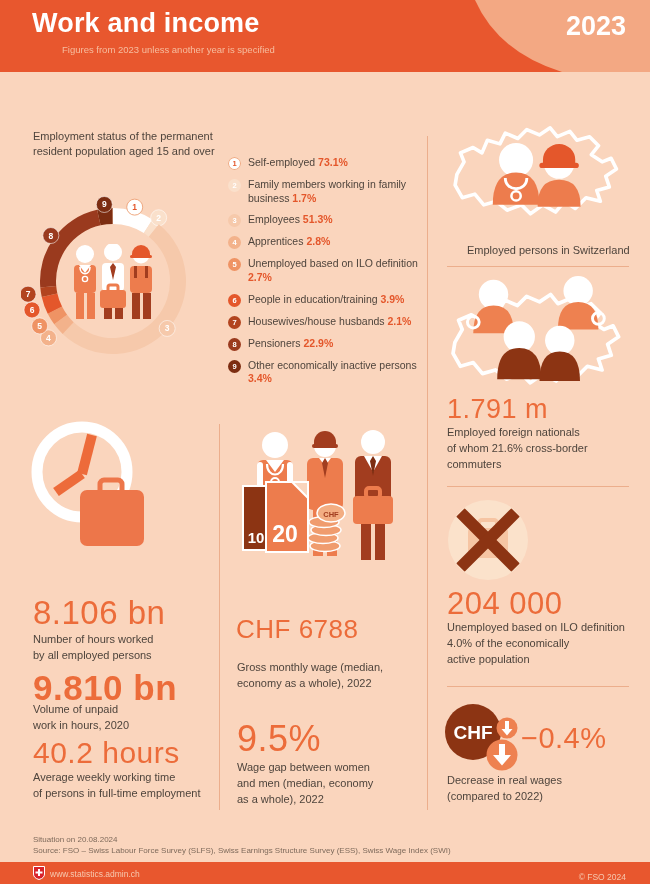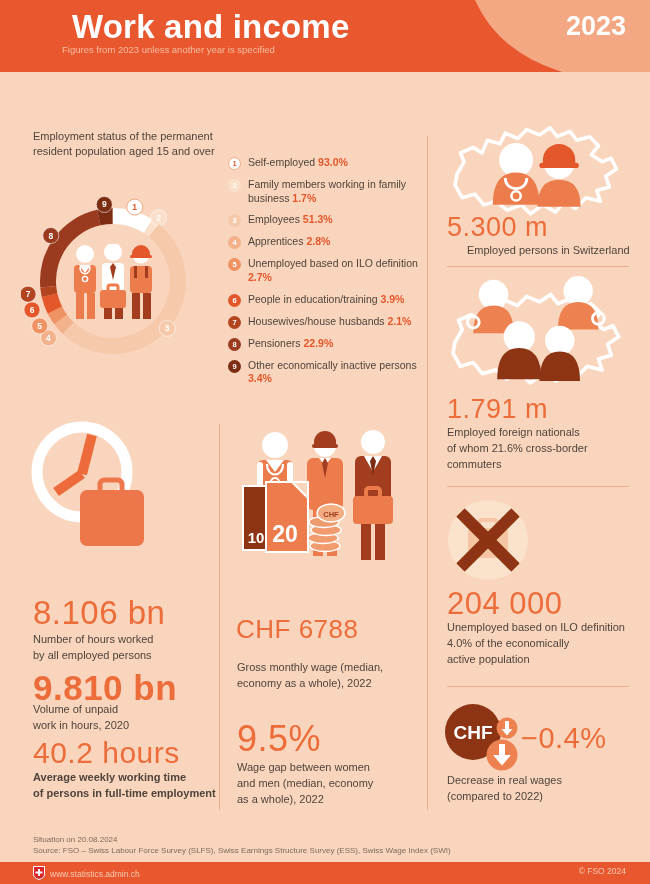--- a/index.html
+++ b/index.html
@@ -2,21 +2,21 @@
 <html><head>
 <meta charset="utf-8">
 <style>
   html,body{margin:0;padding:0;}
   body{font-family:"Liberation Sans", sans-serif;}
   .page{position:relative;width:650px;height:884px;background:#FAD5BD;overflow:hidden;}
 
   
   .header{position:absolute;left:0;top:0;width:650px;height:72px;background:#E8572E;}
   .header-curve{position:absolute;right:0;top:0;width:210px;height:72px;}
-  .header-title{position:absolute;left:32px;top:8px;font-size:33px;font-weight:bold;color:#FFFFFF;letter-spacing:.2px;margin-left:40px;}
+  .header-title{position:absolute;left:32px;top:8px;font-size:27px;font-weight:bold;color:#FFFFFF;letter-spacing:.2px;}
   .header-subtitle{position:absolute;left:33px;top:44px;font-size:9.5px;color:#F6BD9F;padding-left:29px;}
   .header-year{position:absolute;right:24px;top:11px;font-size:27px;font-weight:bold;color:#FFFFFF;text-align:right;}
 
   
   .stat-value{position:absolute;color:#EC6C3A;letter-spacing:.5px;white-space:nowrap;}
   .stat-label{position:absolute;color:#4E443C;font-size:11px;line-height:1.45;white-space:pre-line;}
 
   .chart-title{position:absolute;left:33px;top:129px;width:215px;font-size:11px;line-height:1.4;color:#4E443C;white-space:pre-line;}
 
   
@@ -28,21 +28,21 @@
   .lg-text{font-size:10.5px;line-height:1.3;color:#4E443C;}
   .lg-val{color:#E4572B;font-weight:bold;}
 
   .vdivider{position:absolute;width:1px;background:#ECAE8C;}
   .hdivider{position:absolute;height:1px;background:#ECAE8C;}
 
   
   .foot-note{position:absolute;left:33px;font-size:8px;color:#7E6A5B;white-space:nowrap;}
   .footer-bar{position:absolute;left:0;top:862px;width:650px;height:22px;background:#E8572E;}
   .footer-url{position:absolute;left:50px;top:7px;font-size:8.5px;color:#F6C8AF;}
-  .footer-copy{position:absolute;right:24px;top:4px;font-size:8.5px;color:#F6C8AF;}
+  .footer-copy{position:absolute;right:24px;top:10px;font-size:8.5px;color:#F6C8AF;}
   svg{display:block;}
 </style>
 </head>
 <body>
 
 <div class="page">
 
   <div class="header">
     <svg class="header-curve" viewBox="0 0 210 72" preserveAspectRatio="none">
       <path d="M35,0 Q58,52 122,72 L210,72 L210,0 Z" fill="#F3A883"></path>
@@ -112,21 +112,21 @@
       <rect x="74" y="22" width="3" height="12" fill="#A23D1F"></rect>
       <rect x="85" y="22" width="3" height="12" fill="#A23D1F"></rect>
       <rect x="72" y="49" width="8" height="26" fill="#A23D1F"></rect>
       <rect x="83" y="49" width="8" height="26" fill="#A23D1F"></rect>
     </g>
   </svg>
 
   <div class="legend" id="legend">
       <div class="legend-item">
         <span class="lg-marker first" style="background: rgb(255, 255, 255);">1</span>
-        <span class="lg-text">Self-employed <span class="lg-val">93.0%</span></span>
+        <span class="lg-text">Self-employed <span class="lg-val">73.1%</span></span>
       </div>
       <div class="legend-item">
         <span class="lg-marker" style="background: rgb(250, 224, 203);">2</span>
         <span class="lg-text">Family members working in family business <span class="lg-val">1.7%</span></span>
       </div>
       <div class="legend-item">
         <span class="lg-marker" style="background: rgb(246, 201, 171);">3</span>
         <span class="lg-text">Employees <span class="lg-val">51.3%</span></span>
       </div>
       <div class="legend-item">
@@ -168,21 +168,21 @@
     <rect x="74" y="60" width="22" height="14" rx="4" fill="none" stroke="#ED764A" stroke-width="5"></rect>
     <rect x="54" y="70" width="64" height="56" rx="7" fill="#ED764A"></rect>
   </svg>
   <div class="stat-value" style="left:33px;top:594px;font-size:33px;">8.106 bn</div>
   <div class="stat-label" style="left:33px;top:632px;">Number of hours worked
 by all employed persons</div>
   <div class="stat-value" style="left:33px;top:668px;font-size:35px;font-weight:bold;">9.810 bn</div>
   <div class="stat-label" style="left:33px;top:702px;">Volume of unpaid
 work in hours, 2020</div>
   <div class="stat-value" style="left:33px;top:736px;font-size:30px;">40.2 hours</div>
-  <div class="stat-label" style="left:33px;top:770px;font-weight:bold;">Average weekly working time
+  <div class="stat-label" style="left:33px;top:770px;">Average weekly working time
 of persons in full-time employment</div>
 
   <svg style="position:absolute;left:233px;top:420px;" width="185" height="170" viewBox="0 0 185 170">
     <g>
       <circle cx="42" cy="25" r="13" fill="#FFFFFF"></circle>
       <rect x="24" y="40" width="36" height="50" rx="6" fill="#ED7C4D"></rect>
       <rect x="24" y="42" width="6" height="30" rx="3" fill="#FFFFFF"></rect>
       <rect x="54" y="42" width="6" height="30" rx="3" fill="#FFFFFF"></rect>
       <polygon points="33,40 51,40 42,52" fill="#FFFFFF"></polygon>
       <path d="M34,44 C34,58 50,58 50,44" stroke="#FFFFFF" stroke-width="2.2" fill="none"></path>
@@ -244,21 +244,20 @@
       <path d="M34,34 C34,42 46,42 46,34" stroke="#FFFFFF" stroke-width="1.6" fill="none"></path>
       <circle cx="40" cy="44" r="2.6" stroke="#FFFFFF" stroke-width="1.4" fill="none"></circle>
     </g>
     <g>
       <circle cx="64" cy="26" r="8.5" fill="#FFFFFF"></circle>
       <path d="M55,24 A9,9 0 0 1 73,24 L73,26 L55,26 Z" fill="#E4572B"></path>
       <rect x="53" y="25.5" width="22" height="3" rx="1.5" fill="#E4572B"></rect>
       <path d="M52,50 Q52,35 64,35 Q76,35 76,50 Z" fill="#ED7C4D"></path>
     </g>
   </svg>
-  <div class="stat-value" style="left:447px;top:212px;font-size:27px;">5.300 m</div>
   <div class="stat-label" style="left:447px;top:243px;padding-left:20px;">Employed persons in Switzerland</div>
 
   <svg style="position:absolute;left:442px;top:276px;" width="184" height="118" viewBox="0 0 100 64">
     <path d="M7,36 L11,29 L9,24 L16,21 L21,24 L24,17 L31,19 L34,13 L41,16 L46,11 L53,14 L59,10 L63,15 L70,12 L74,17 L81,15 L86,20 L82,25 L88,29 L93,27 L96,33 L90,37 L92,43 L85,45 L87,51 L79,49 L73,55 L67,51 L62,57 L55,53 L48,58 L43,53 L35,56 L29,51 L22,53 L17,47 L10,49 L6,42 Z" fill="none" stroke="#FFFFFF" stroke-width="2" stroke-linejoin="round"></path>
     <g>
       <circle cx="28" cy="10" r="8" fill="#FFFFFF"></circle>
       <path d="M17,31 Q17,16 28,16 Q39,16 39,31 Z" fill="#EE8150"></path>
       <circle cx="17" cy="25" r="3.2" stroke="#FFFFFF" stroke-width="1.6" fill="none"></circle>
     </g>
     <g>

